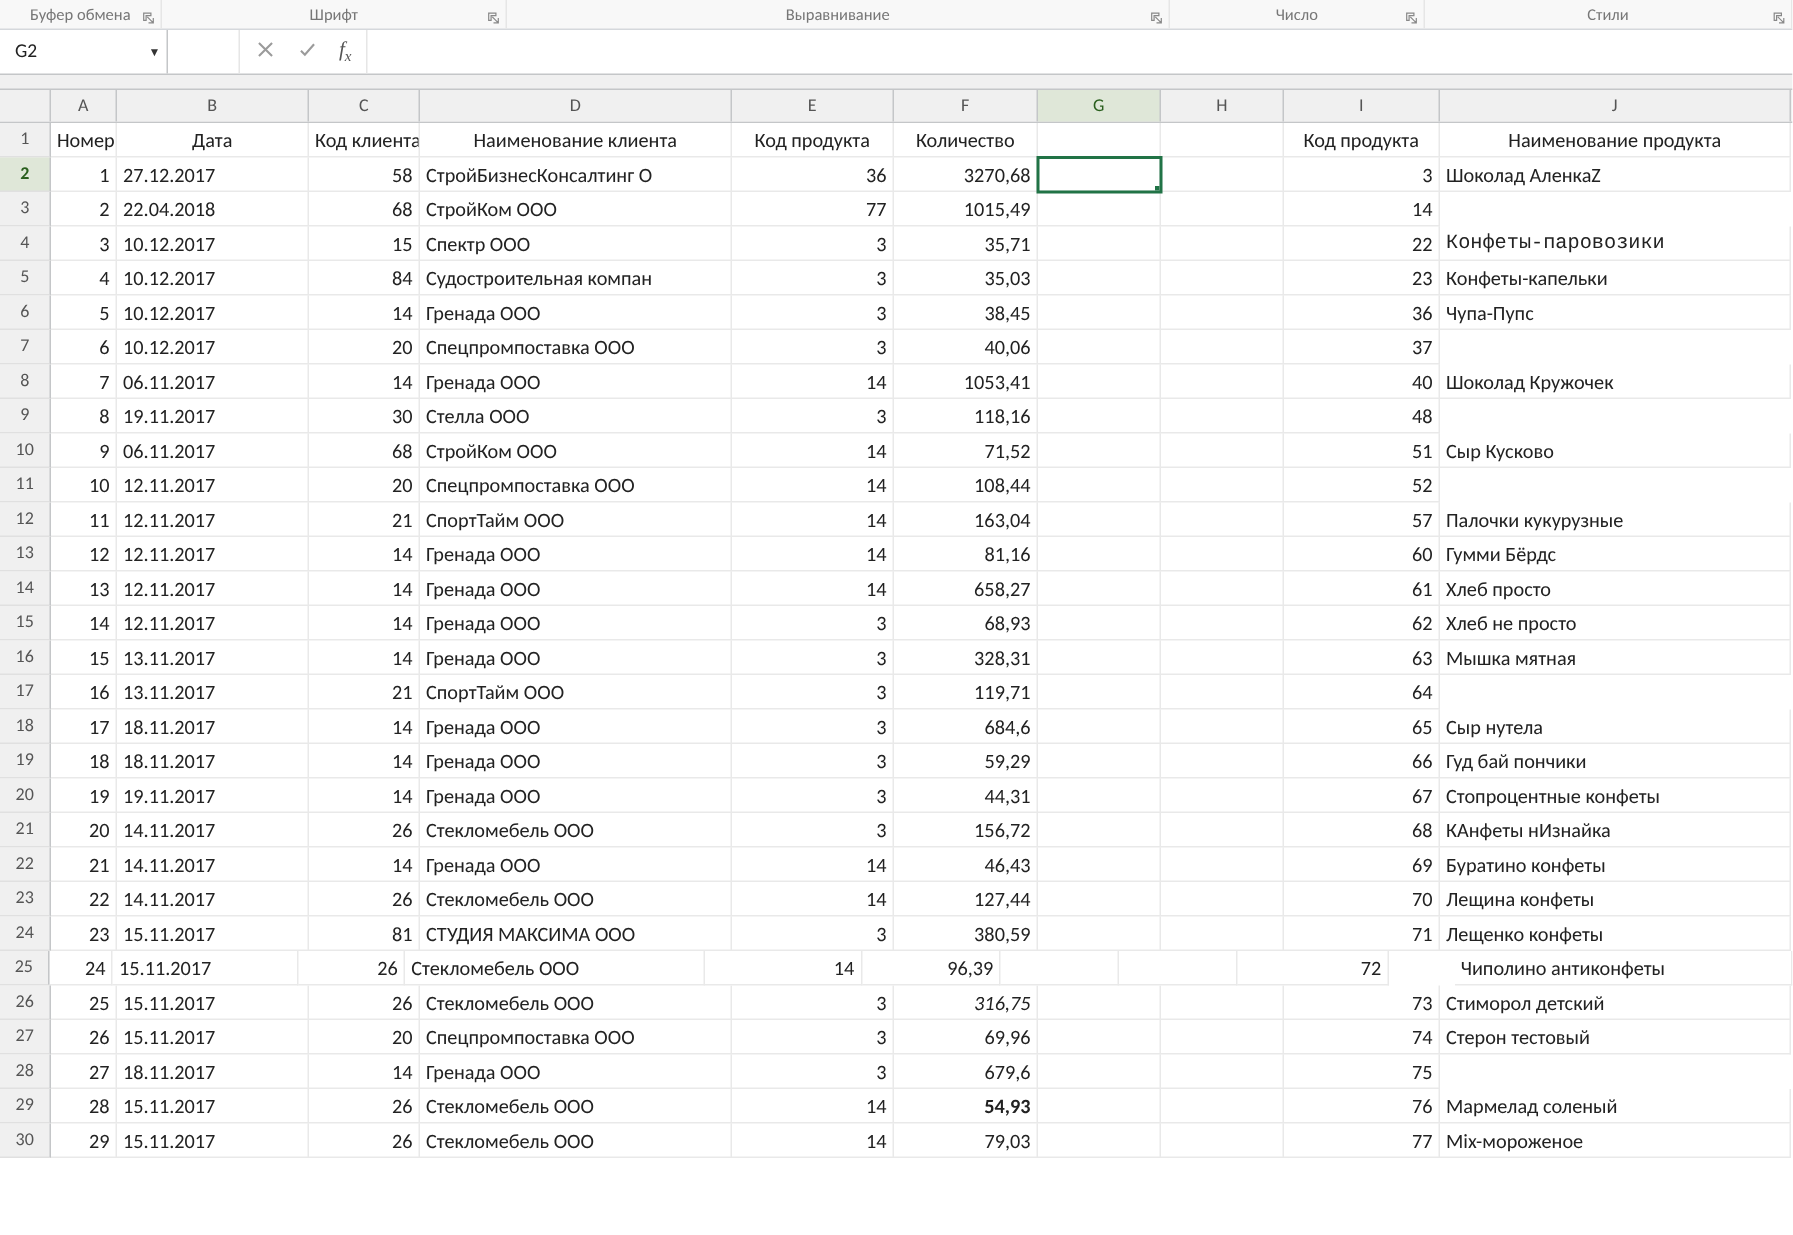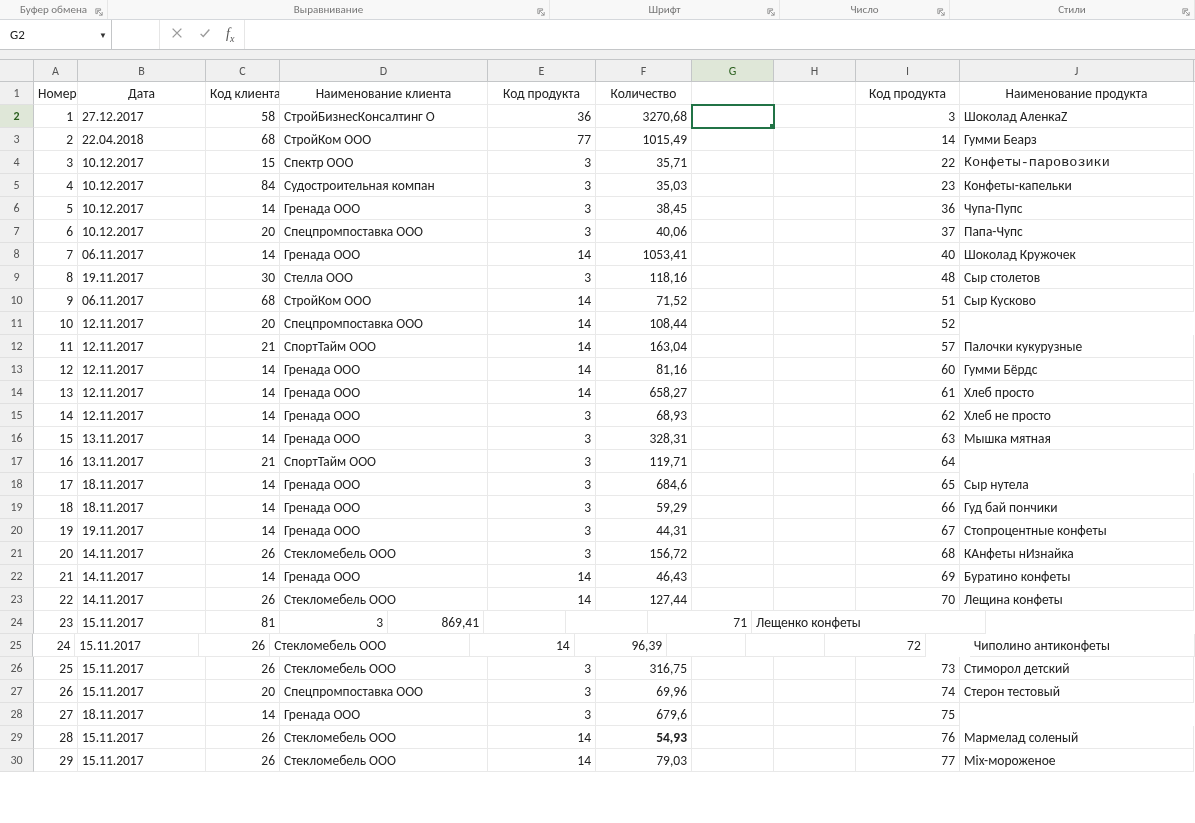--- a/index.html
+++ b/index.html
@@ -166,30 +166,30 @@
 
 <div class="ribbon-groups" id="ribbon-groups">
     <div class="ribbon-group" style="width: 108px;">
       <span>Буфер обмена</span>
       <span class="launcher">
         <svg viewBox="0 0 10 10">
           <path d="M1 1 H7 V3 H3 V7 H1 Z M4 4 L9 9 M9 5 V9 H5" stroke="#888" stroke-width="1" fill="none"></path>
         </svg>
       </span>
     </div>
-    <div class="ribbon-group" style="width: 442px;">
-      <span>Выравнивание</span>
+    <div class="ribbon-group" style="width: 230px;">
+      <span>Шрифт</span>
       <span class="launcher">
         <svg viewBox="0 0 10 10">
           <path d="M1 1 H7 V3 H3 V7 H1 Z M4 4 L9 9 M9 5 V9 H5" stroke="#888" stroke-width="1" fill="none"></path>
         </svg>
       </span>
     </div>
-    <div class="ribbon-group" style="width: 230px;">
-      <span>Шрифт</span>
+    <div class="ribbon-group" style="width: 442px;">
+      <span>Выравнивание</span>
       <span class="launcher">
         <svg viewBox="0 0 10 10">
           <path d="M1 1 H7 V3 H3 V7 H1 Z M4 4 L9 9 M9 5 V9 H5" stroke="#888" stroke-width="1" fill="none"></path>
         </svg>
       </span>
     </div>
     <div class="ribbon-group" style="width: 170px;">
       <span>Число</span>
       <span class="launcher">
         <svg viewBox="0 0 10 10">
@@ -277,21 +277,20 @@
         <div class="row-h">3</div>
         <div class="cell num" style="width: 44px;">2</div>
         <div class="cell" style="width: 128px;">22.04.2018</div>
         <div class="cell num" style="width: 74px;">68</div>
         <div class="cell" style="width: 208px;">СтройКом ООО</div>
         <div class="cell num" style="width: 108px;">77</div>
         <div class="cell num" style="width: 96px;">1015,49</div>
         <div class="cell" style="width: 82px;"></div>
         <div class="cell" style="width: 82px;"></div>
         <div class="cell num" style="width: 104px;">14</div>
-        <div class="cell" style="width: 234px;">Гумми Беарз</div>
       </div>
       <div class="row">
         <div class="row-h">4</div>
         <div class="cell num" style="width: 44px;">3</div>
         <div class="cell" style="width: 128px;">10.12.2017</div>
         <div class="cell num" style="width: 74px;">15</div>
         <div class="cell" style="width: 208px;">Спектр ООО</div>
         <div class="cell num" style="width: 108px;">3</div>
         <div class="cell num" style="width: 96px;">35,71</div>
         <div class="cell" style="width: 82px;"></div>
@@ -329,21 +328,20 @@
         <div class="row-h">7</div>
         <div class="cell num" style="width: 44px;">6</div>
         <div class="cell" style="width: 128px;">10.12.2017</div>
         <div class="cell num" style="width: 74px;">20</div>
         <div class="cell" style="width: 208px;">Спецпромпоставка ООО</div>
         <div class="cell num" style="width: 108px;">3</div>
         <div class="cell num" style="width: 96px;">40,06</div>
         <div class="cell" style="width: 82px;"></div>
         <div class="cell" style="width: 82px;"></div>
         <div class="cell num" style="width: 104px;">37</div>
-        <div class="cell" style="width: 234px;">Папа-Чупс</div>
       </div>
       <div class="row">
         <div class="row-h">8</div>
         <div class="cell num" style="width: 44px;">7</div>
         <div class="cell" style="width: 128px;">06.11.2017</div>
         <div class="cell num" style="width: 74px;">14</div>
         <div class="cell" style="width: 208px;">Гренада ООО</div>
         <div class="cell num" style="width: 108px;">14</div>
         <div class="cell num" style="width: 96px;">1053,41</div>
         <div class="cell" style="width: 82px;"></div>
@@ -355,21 +353,20 @@
         <div class="row-h">9</div>
         <div class="cell num" style="width: 44px;">8</div>
         <div class="cell" style="width: 128px;">19.11.2017</div>
         <div class="cell num" style="width: 74px;">30</div>
         <div class="cell" style="width: 208px;">Стелла ООО</div>
         <div class="cell num" style="width: 108px;">3</div>
         <div class="cell num" style="width: 96px;">118,16</div>
         <div class="cell" style="width: 82px;"></div>
         <div class="cell" style="width: 82px;"></div>
         <div class="cell num" style="width: 104px;">48</div>
-        <div class="cell" style="width: 234px;">Сыр столетов</div>
       </div>
       <div class="row">
         <div class="row-h">10</div>
         <div class="cell num" style="width: 44px;">9</div>
         <div class="cell" style="width: 128px;">06.11.2017</div>
         <div class="cell num" style="width: 74px;">68</div>
         <div class="cell" style="width: 208px;">СтройКом ООО</div>
         <div class="cell num" style="width: 108px;">14</div>
         <div class="cell num" style="width: 96px;">71,52</div>
         <div class="cell" style="width: 82px;"></div>
@@ -542,22 +539,23 @@
         <div class="cell" style="width: 82px;"></div>
         <div class="cell" style="width: 82px;"></div>
         <div class="cell num" style="width: 104px;">70</div>
         <div class="cell" style="width: 234px;">Лещина конфеты</div>
       </div>
       <div class="row">
         <div class="row-h">24</div>
         <div class="cell num" style="width: 44px;">23</div>
         <div class="cell" style="width: 128px;">15.11.2017</div>
         <div class="cell num" style="width: 74px;">81</div>
-        <div class="cell num" style="width: 108px;">3</div>
-        <div class="cell num" style="width: 96px;">869,41</div>
+        <div class="cell" style="width: 208px;">СТУДИЯ МАКСИМА ООО</div>
+        <div class="cell num" style="width: 108px;">3</div>
+        <div class="cell num" style="width: 96px;">380,59</div>
         <div class="cell" style="width: 82px;"></div>
         <div class="cell" style="width: 82px;"></div>
         <div class="cell num" style="width: 104px;">71</div>
         <div class="cell" style="width: 234px;">Лещенко конфеты</div>
       </div>
       <div class="row">
         <div class="row-h">25</div>
         <div class="cell num" style="width: 44px;">24</div>
         <div class="cell" style="width: 128px;">15.11.2017</div>
         <div class="cell num" style="width: 74px;">26</div>
@@ -569,21 +567,21 @@
         <div class="cell num" style="width: 104px;">72</div>
         <div class="cell" style="width: 234px; margin-left: 44px;">Чиполино антиконфеты</div>
       </div>
       <div class="row">
         <div class="row-h">26</div>
         <div class="cell num" style="width: 44px;">25</div>
         <div class="cell" style="width: 128px;">15.11.2017</div>
         <div class="cell num" style="width: 74px;">26</div>
         <div class="cell" style="width: 208px;">Стекломебель ООО</div>
         <div class="cell num" style="width: 108px;">3</div>
-        <div class="cell num" style="width: 96px;">316,75</div>
+        <div class="cell num" style="width: 96px; font-style: italic;">316,75</div>
         <div class="cell" style="width: 82px;"></div>
         <div class="cell" style="width: 82px;"></div>
         <div class="cell num" style="width: 104px;">73</div>
         <div class="cell" style="width: 234px;">Стиморол детский</div>
       </div>
       <div class="row">
         <div class="row-h">27</div>
         <div class="cell num" style="width: 44px;">26</div>
         <div class="cell" style="width: 128px;">15.11.2017</div>
         <div class="cell num" style="width: 74px;">20</div>

